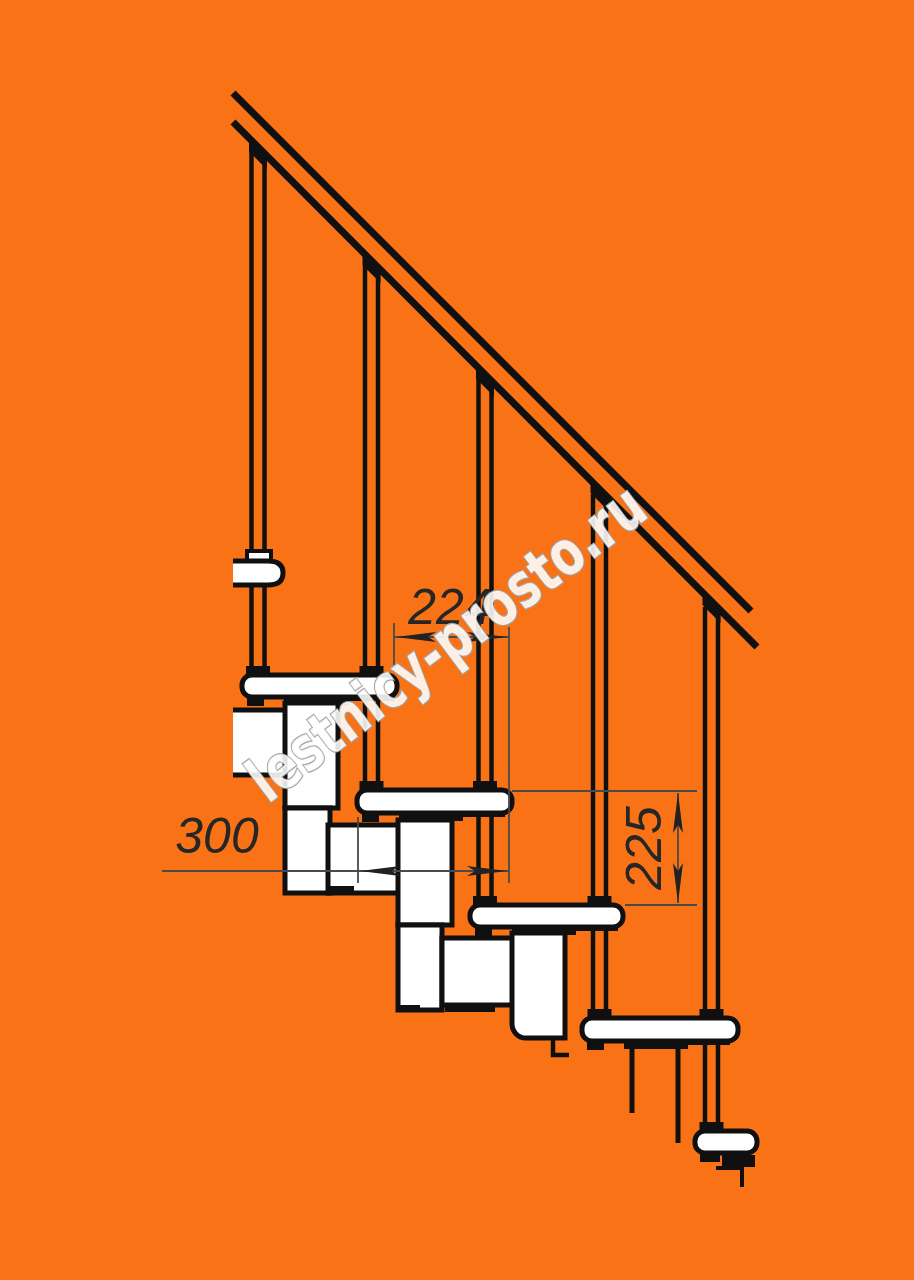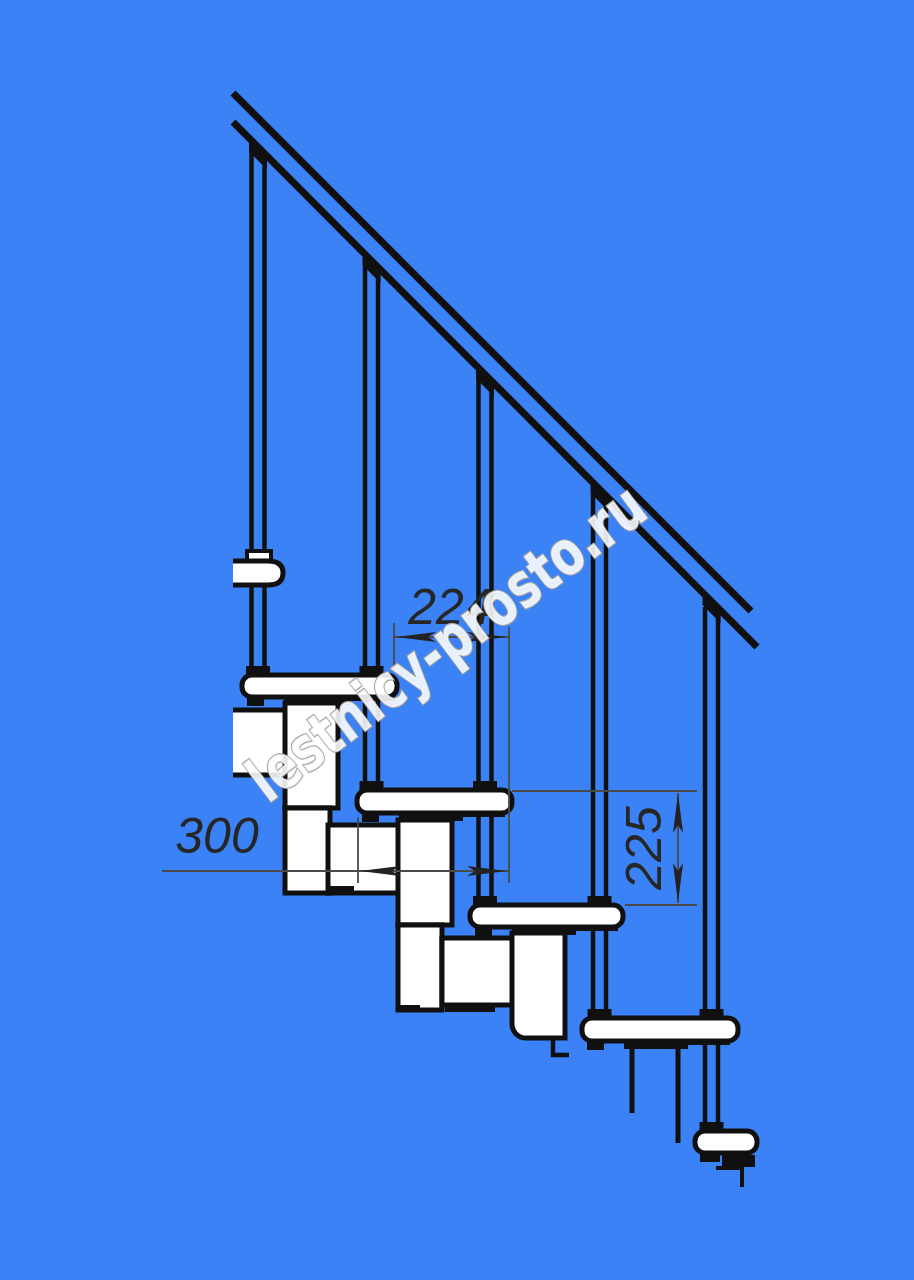--- a/index.html
+++ b/index.html
@@ -1,16 +1,16 @@
 <!DOCTYPE html>
 <html><head>
 <meta charset="utf-8">
 <style>
   html,body{margin:0;padding:0;background:#ffffff;}
-  .page{width:914px;height:1280px;position:relative;background:#3b82f6;overflow:hidden;}
+  .page{width:914px;height:1280px;position:relative;background:#f97316;overflow:hidden;}
   svg{display:block;}
   .ln{stroke:#101010;stroke-width:5;fill:none;}
   .lnf{stroke:#101010;stroke-width:5;fill:#ffffff;}
   .bal{stroke:#101010;stroke-width:4.5;fill:none;}
   .blk{fill:#101010;stroke:none;}
   .thin{stroke:#4a4a4a;stroke-width:1.8;fill:none;}
   .arr{fill:#222222;stroke:none;}
   .dim-text{font:italic 50px "Liberation Sans", sans-serif;fill:#262626;}
   .wm-text{font:bold 62px "DejaVu Sans", sans-serif;fill:rgba(255,255,255,0.88);stroke:#a6a6a6;stroke-width:2.4;paint-order:stroke fill;letter-spacing:1px;}
 </style>

